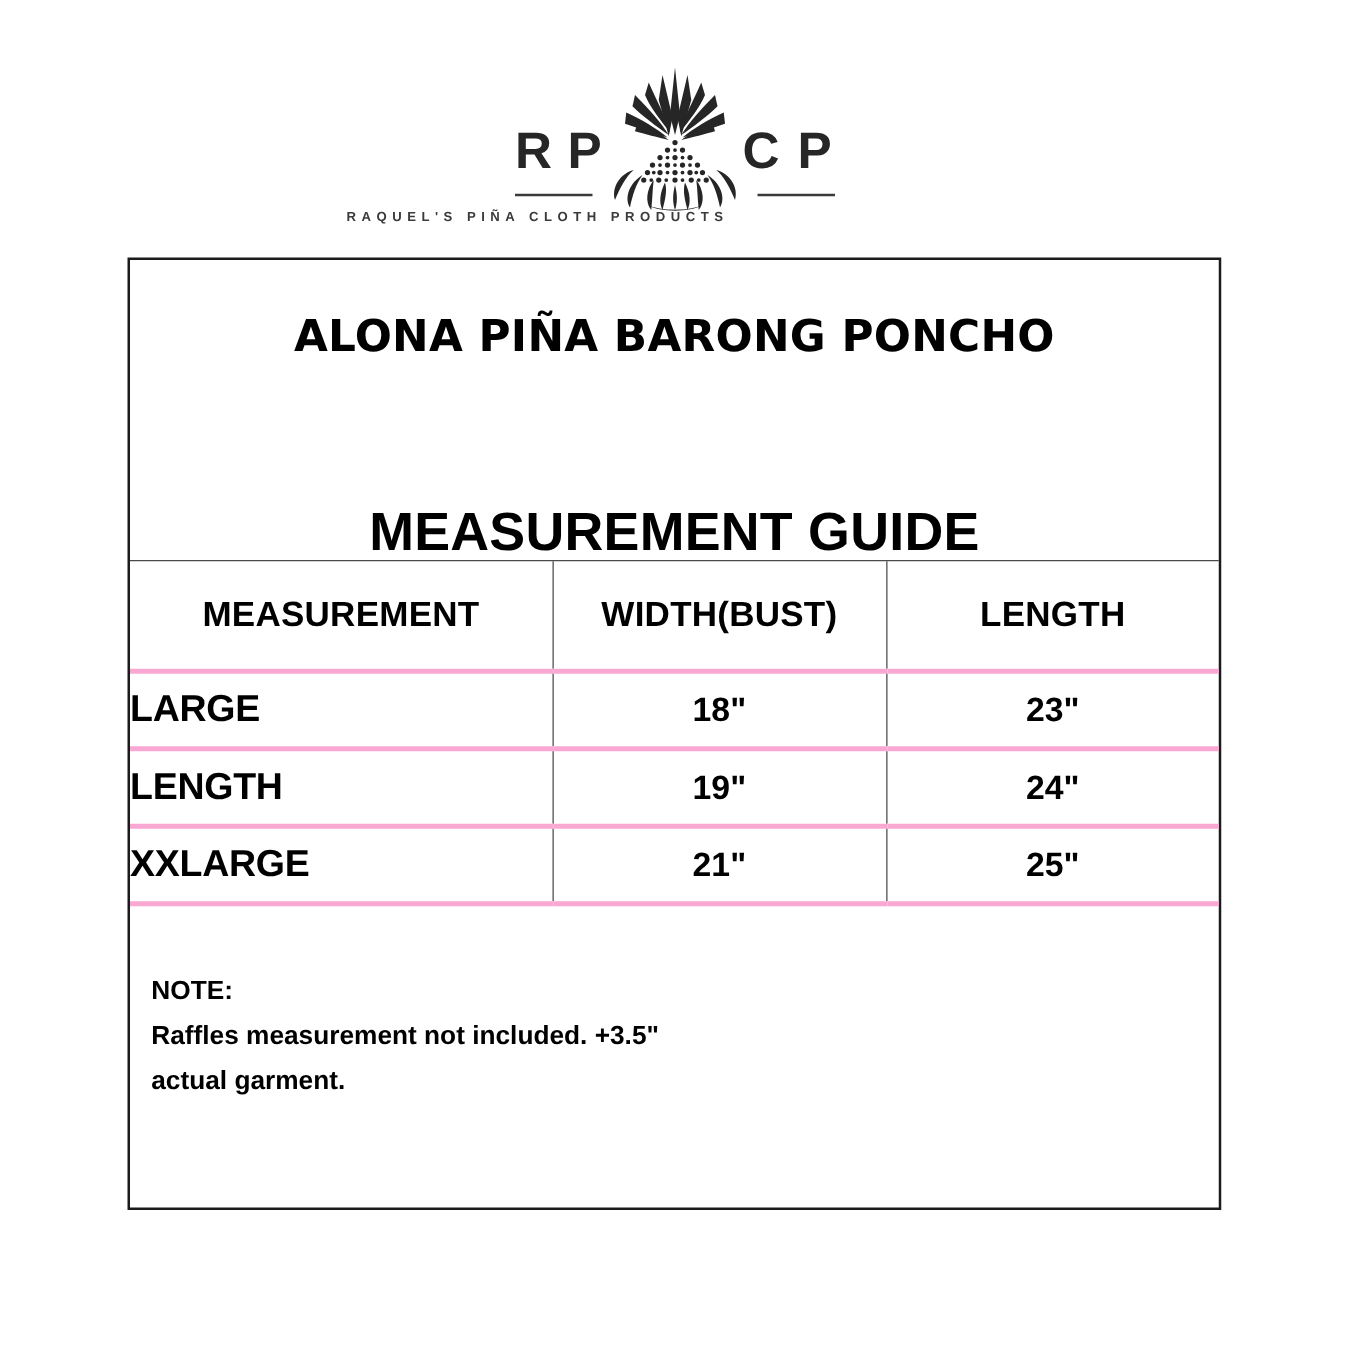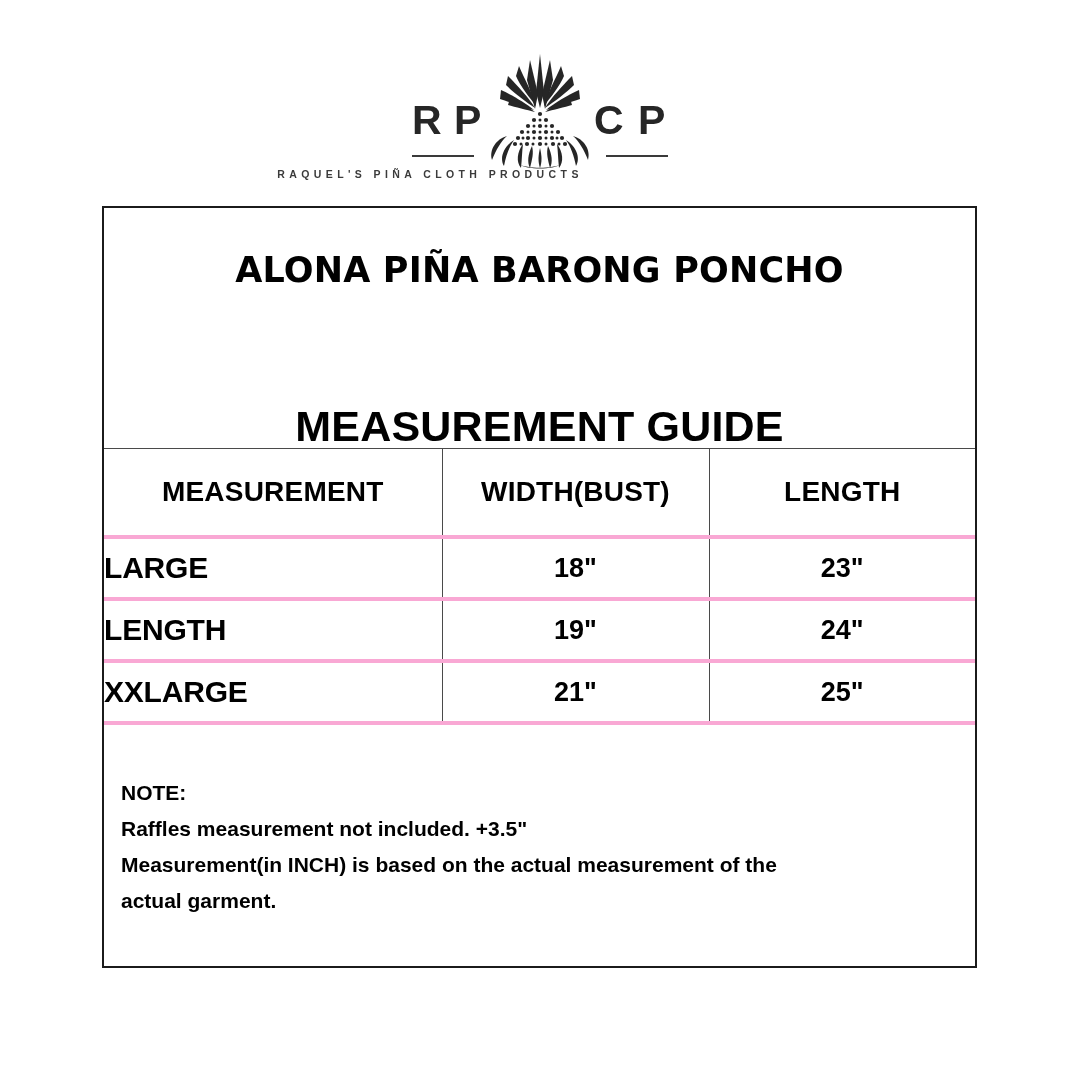--- a/index.html
+++ b/index.html
@@ -295,17 +295,16 @@
         <td class="size-cell">XXLARGE</td>
         <td class="num-cell">21"</td>
         <td class="num-cell">25"</td>
       </tr>
     </tbody>
   </table>
 
   <div class="note">
     <div>NOTE:</div>
     <div>Raffles measurement not included. +3.5"</div>
-    <div>Measurement(in INCH) is based on the actual measurement of the</div>
     <div>actual garment.</div>
   </div>
 
 </div>
 
 </body></html>

